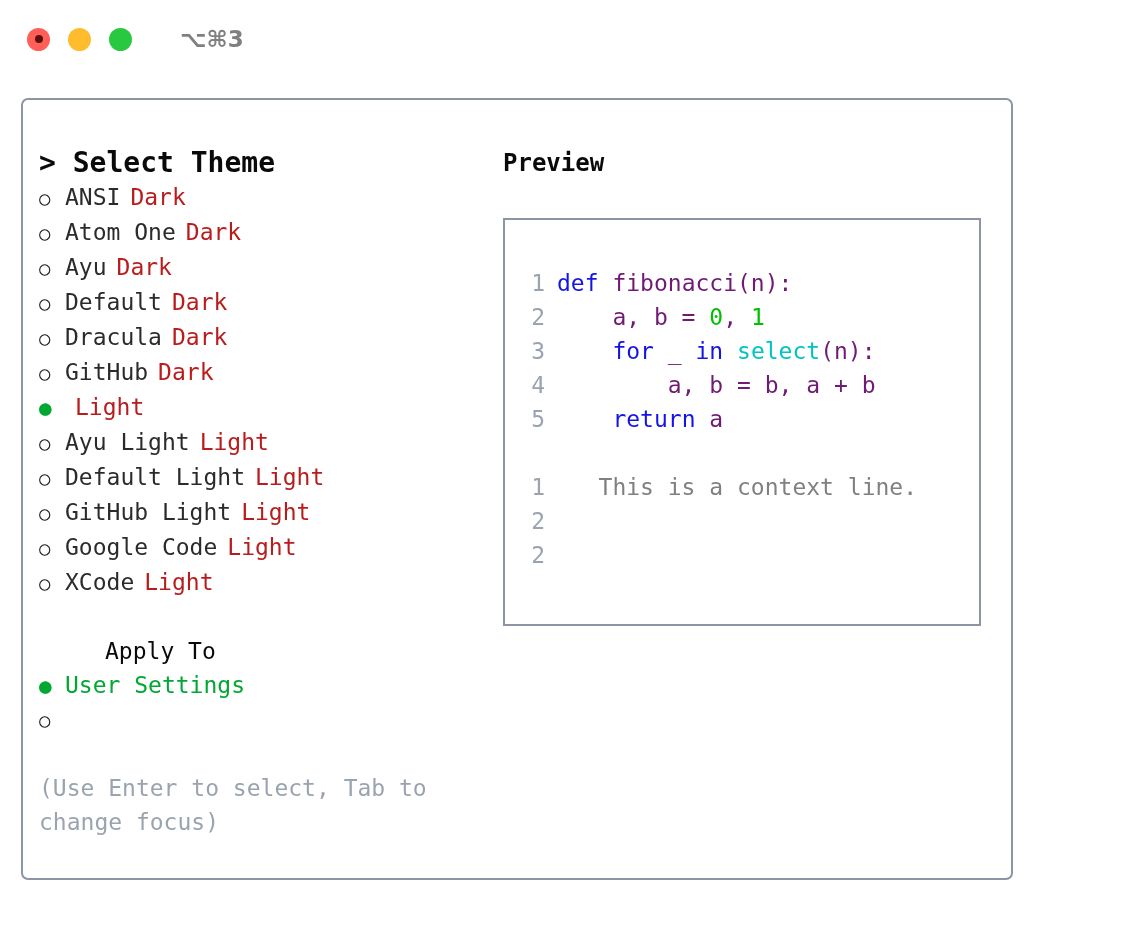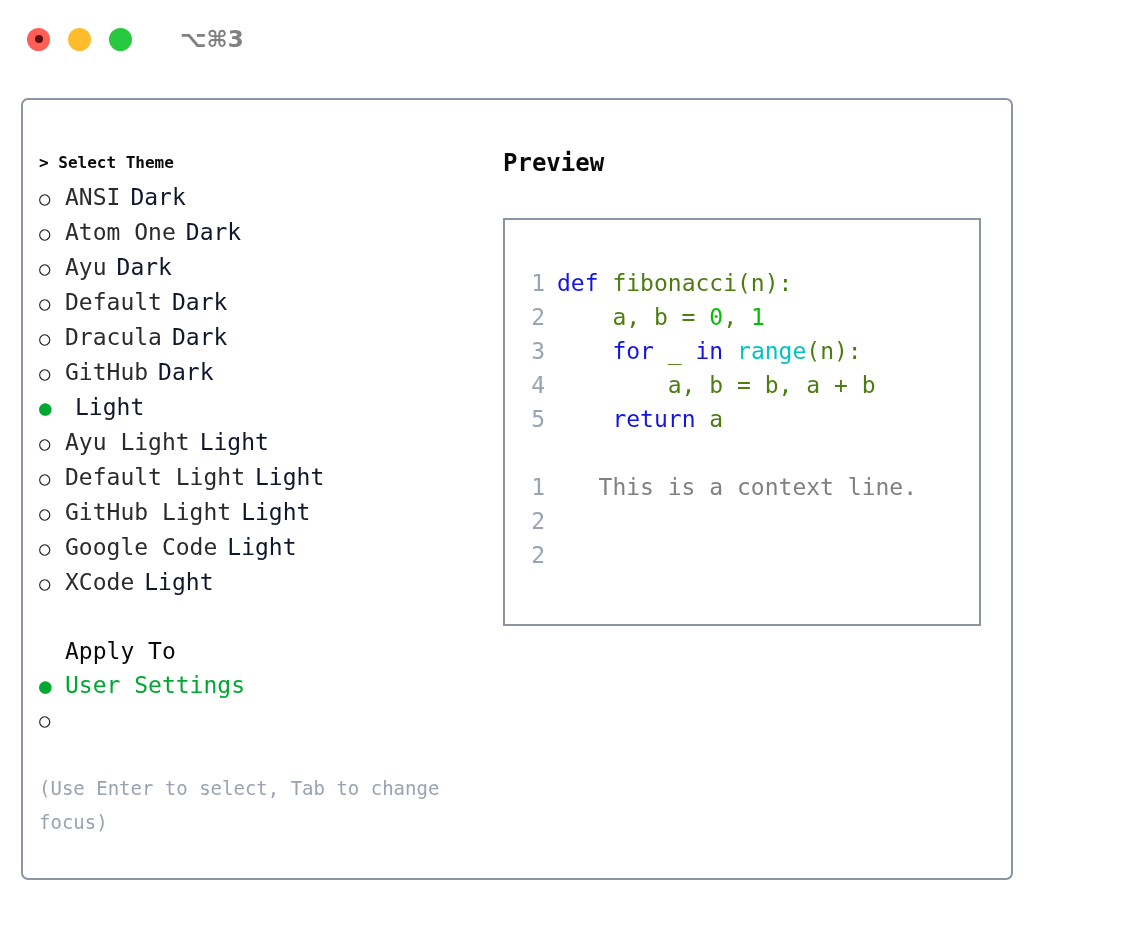--- a/index.html
+++ b/index.html
@@ -91,21 +91,21 @@
   }
 
   
   .left-col {
     width: 470px;
     padding: 46px 0 0 16px;
     box-sizing: border-box;
   }
 
   .section-title {
-    font-size: 16px;
+    font-size: 28px;
     font-weight: bold;
     color: #0a0a0a;
     line-height: 34px;
     white-space: pre;
   }
 
   .opt-row {
     display: flex;
     align-items: baseline;
     line-height: 34px;
@@ -123,39 +123,40 @@
     color: #00a832;
     font-size: 21px;
   }
   .opt-label {
     color: #2b2b2b;
   }
   .opt-row.selected .opt-label {
     color: #00a832;
   }
   .opt-tag {
-    color: #0f172a;
+    color: #b91c1c;
     margin-left: 10px;
   }
 
   .plain-row {
     display: flex;
     line-height: 34px;
     font-size: 23px;
     white-space: pre;
+    gap: 40px;
   }
   .plain-row .opt-marker { color: transparent; }
   .plain-row .opt-label  { color: #0a0a0a; }
 
   .spacer-34 { height: 34px; }
 
   .help-text {
     margin-top: 34px;
     width: 410px;
-    font-size: 19px;
+    font-size: 23px;
     line-height: 34px;
     color: #9aa3b0;
   }
 
   
   .right-col {
     flex: 1;
     padding: 46px 9px 0 10px;
     box-sizing: border-box;
   }
@@ -186,21 +187,21 @@
   .lineno {
     color: #9aa3b0;
     width: 26px;
     flex: 0 0 26px;
     text-align: right;
     margin-right: 12px;
   }
   .tok-kw     { color: #1414e6; }
   .tok-fn     { color: #00c3c3; }
   .tok-num    { color: #00c000; }
-  .tok-plain  { color: #4d7c0f; margin-top: 24px; }
+  .tok-plain  { color: #701a75; margin-top: 24px; }
   .tok-ctx    { color: #808080; }
   .tok-del    { color: #cc2222; }
   .tok-add    { color: #00c000; }
 
   .code-gap { height: 34px; }
 </style>
 </head>
 <body>
 
 <div class="window">
@@ -251,21 +252,21 @@
         <div class="help-text">(Use Enter to select, Tab to change focus)</div>
       </div>
 
       <div class="right-col">
         <div class="preview-title">Preview</div>
 
         <div class="preview-box">
           <div id="code-sample">
               <div class="code-line"><span class="lineno">1</span><span><span class="tok-kw">def</span><span class="tok-plain"> fibonacci(n):</span></span></div>
               <div class="code-line"><span class="lineno">2</span><span><span class="tok-plain">    a, b = </span><span class="tok-num">0</span><span class="tok-plain">, </span><span class="tok-num">1</span></span></div>
-              <div class="code-line"><span class="lineno">3</span><span><span class="tok-plain">    </span><span class="tok-kw">for</span><span class="tok-plain"> _ </span><span class="tok-kw">in</span><span class="tok-plain"> </span><span class="tok-fn">range</span><span class="tok-plain">(n):</span></span></div>
+              <div class="code-line"><span class="lineno">3</span><span><span class="tok-plain">    </span><span class="tok-kw">for</span><span class="tok-plain"> _ </span><span class="tok-kw">in</span><span class="tok-plain"> </span><span class="tok-fn">select</span><span class="tok-plain">(n):</span></span></div>
               <div class="code-line"><span class="lineno">4</span><span><span class="tok-plain">        a, b = b, a + b</span></span></div>
               <div class="code-line"><span class="lineno">5</span><span><span class="tok-plain">    </span><span class="tok-kw">return</span><span class="tok-plain"> a</span></span></div>
             </div>
           <div class="code-gap"></div>
           <div id="diff-sample">
               <div class="code-line"><span class="lineno">1</span><span><span class="tok-ctx">   This is a context line.</span></span></div>
               <div class="code-line"><span class="lineno">2</span></div>
               <div class="code-line"><span class="lineno">2</span></div>
             </div>
         </div>

